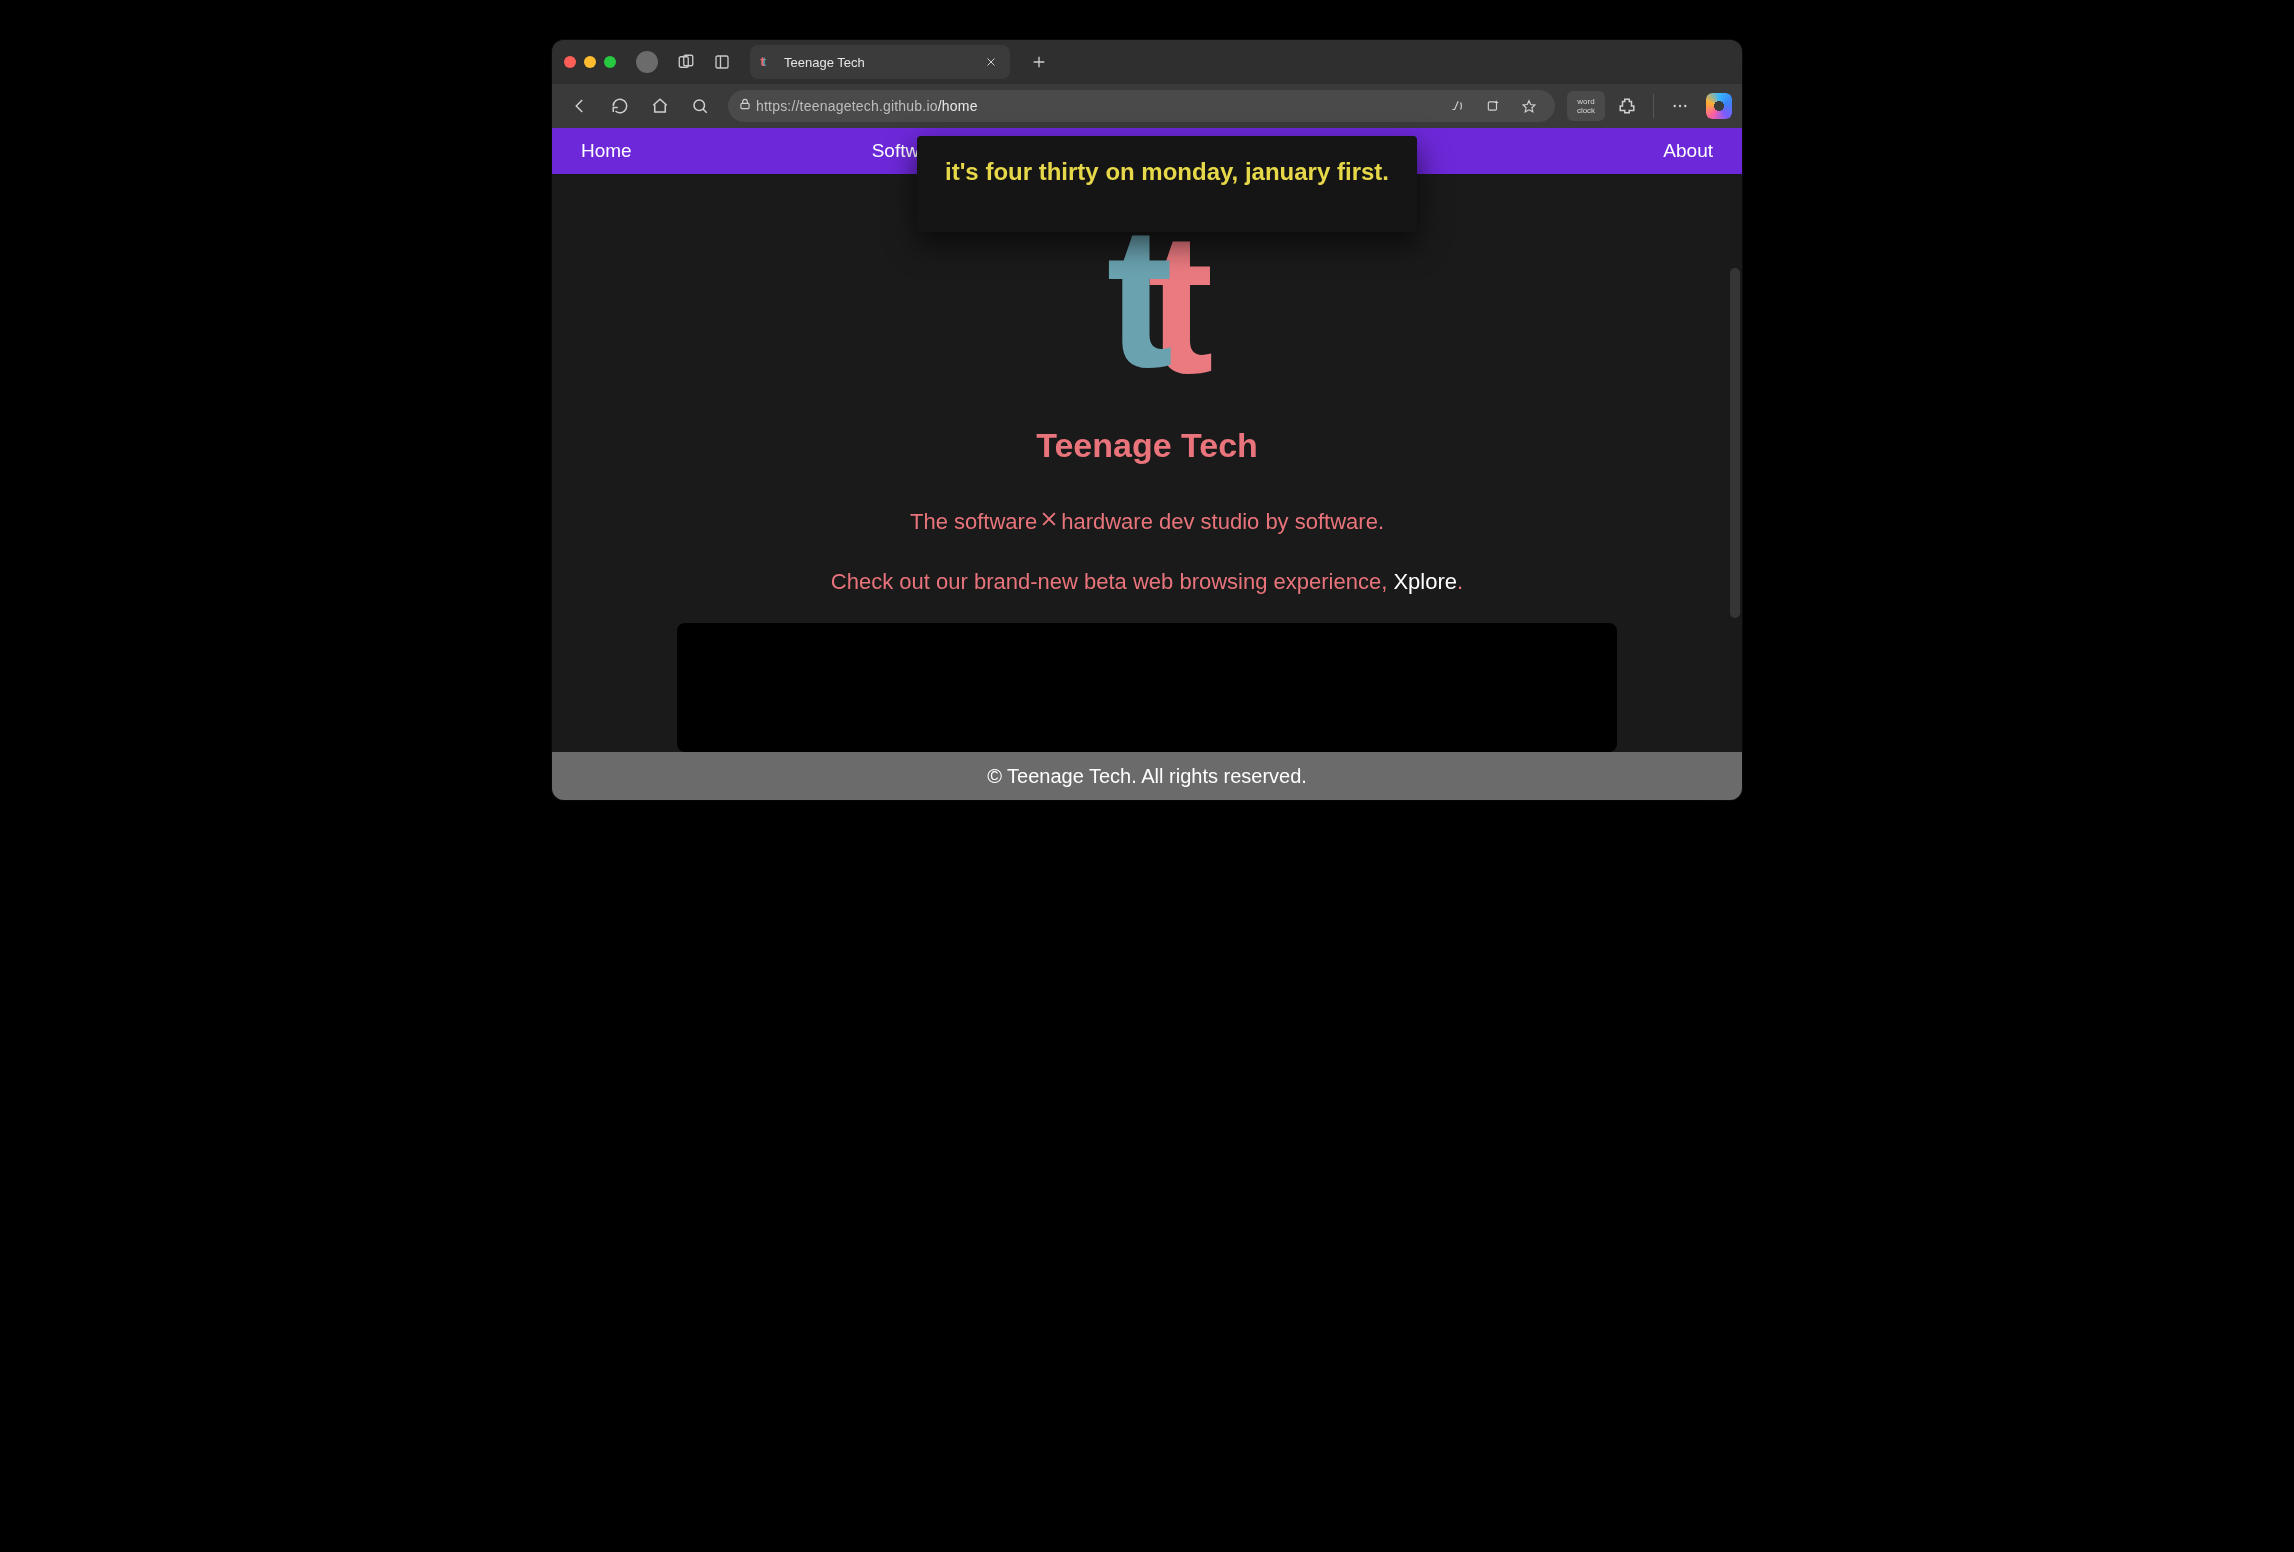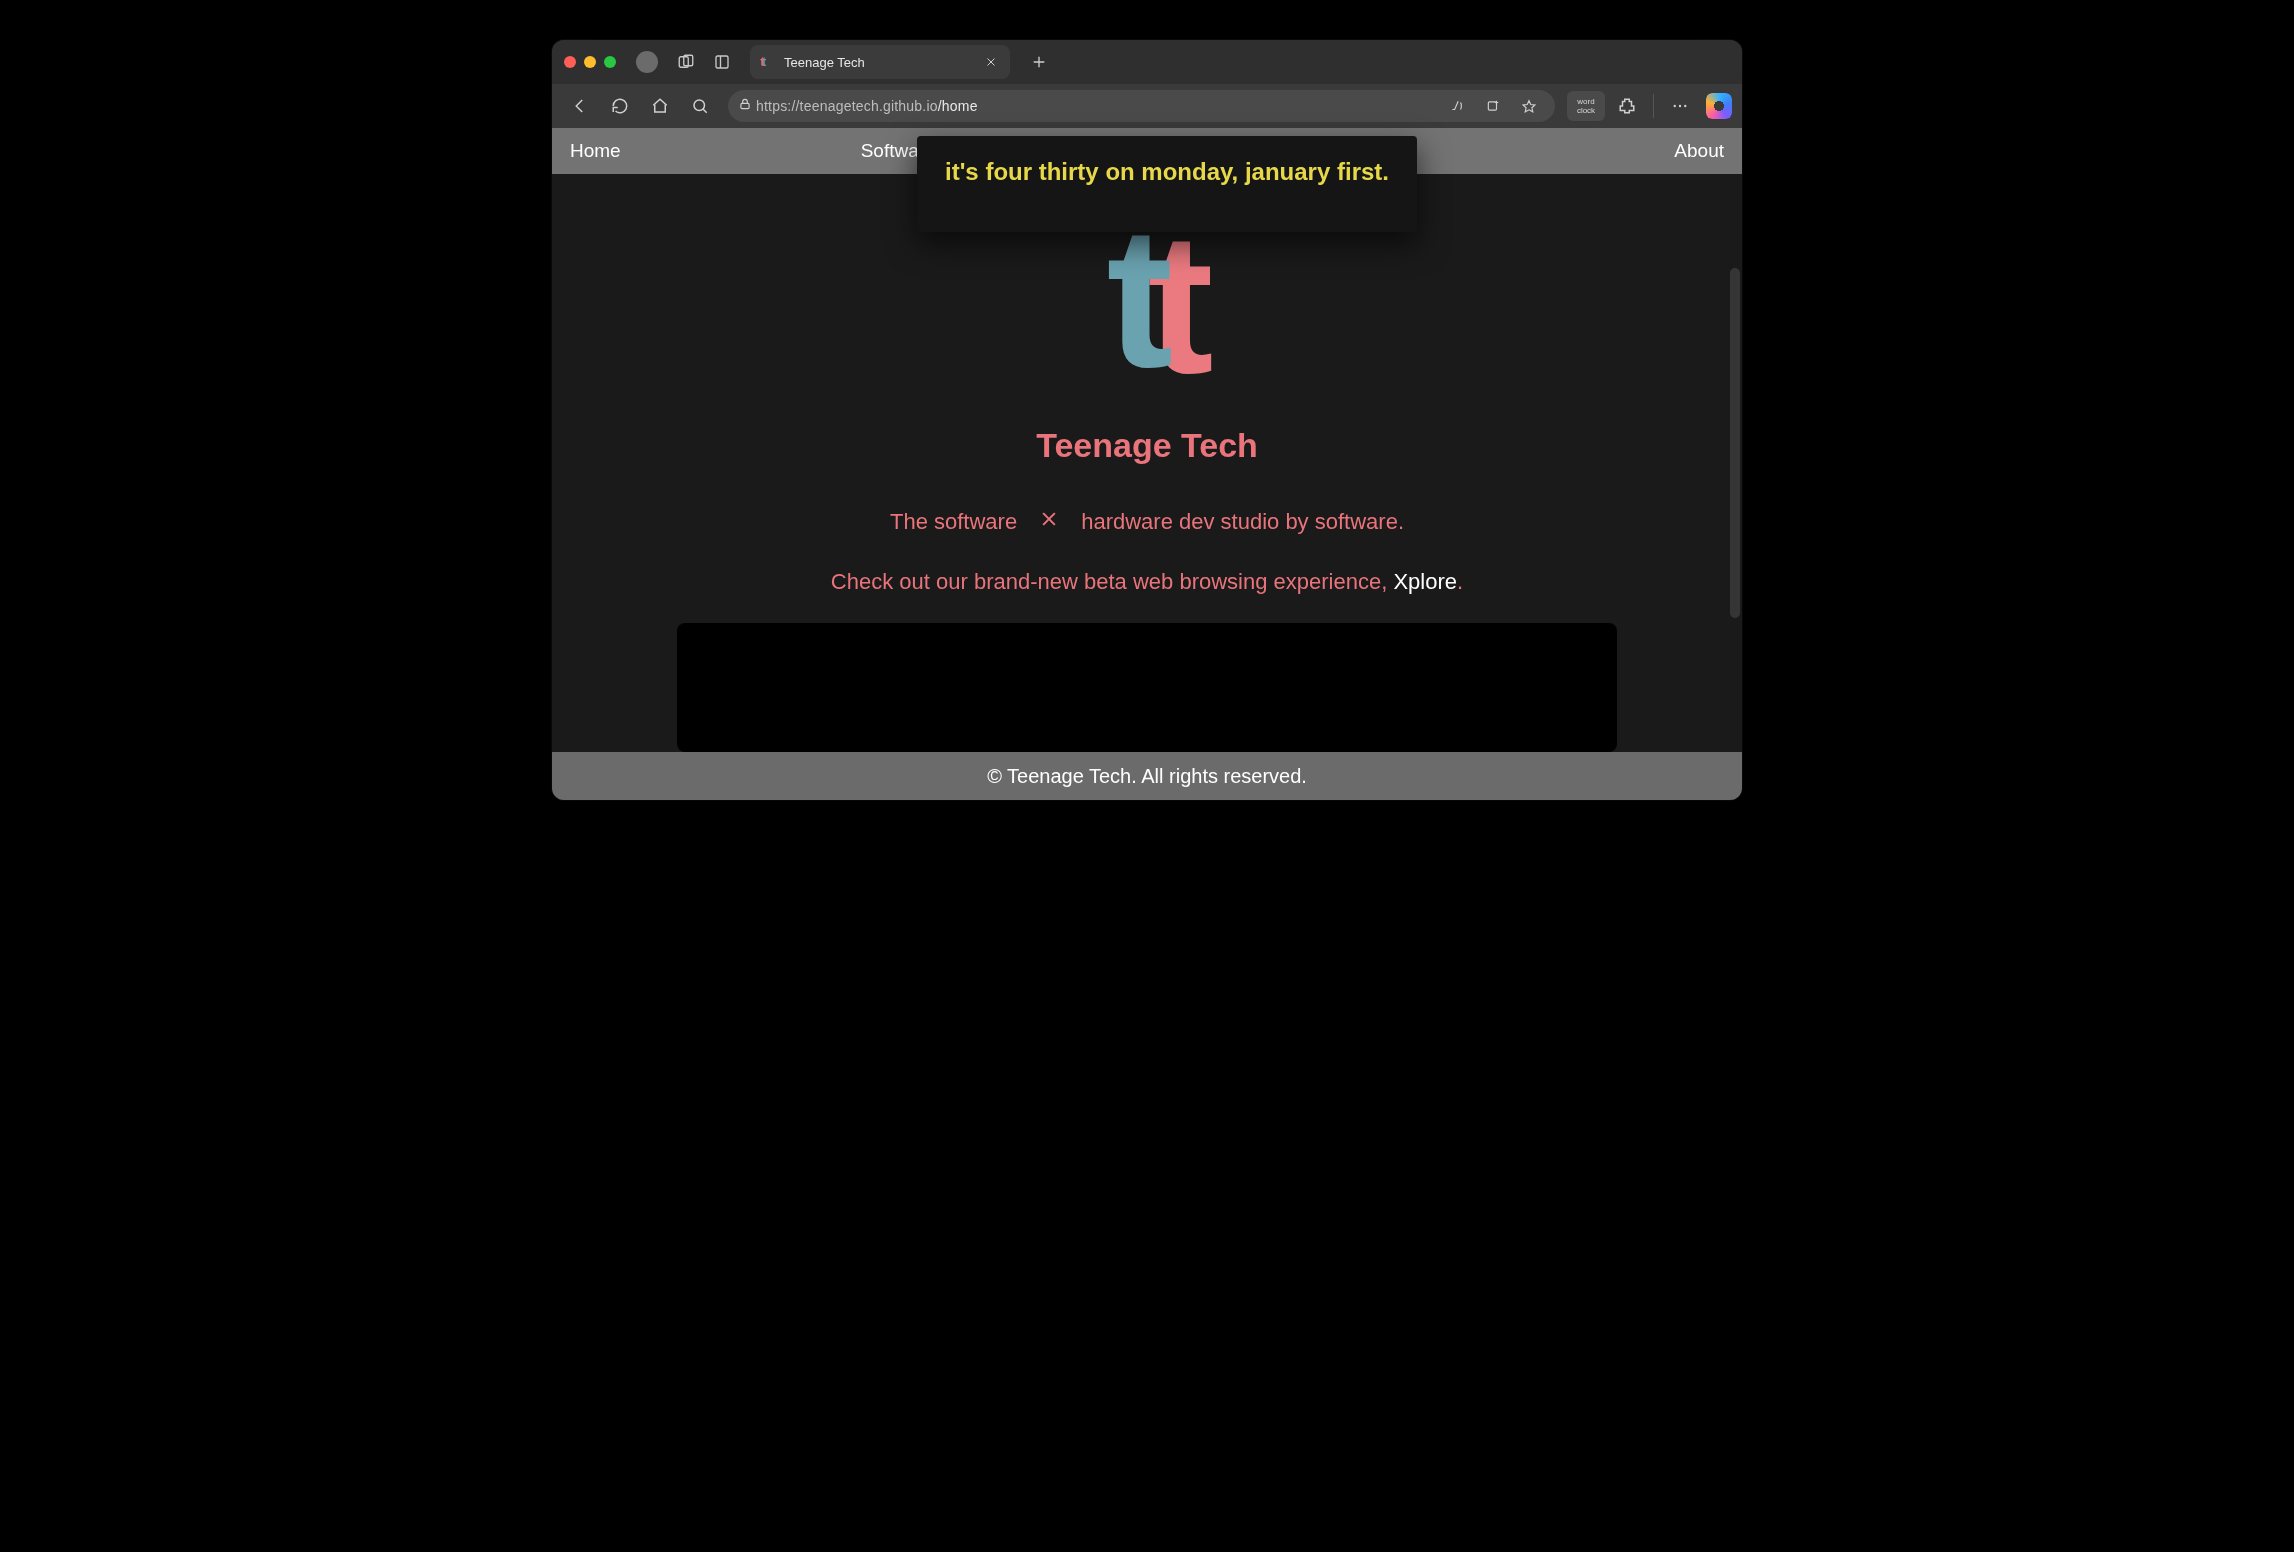--- a/index.html
+++ b/index.html
@@ -131,24 +131,24 @@
   }
 
   
   .viewport {
     flex: 1; overflow: hidden; position: relative;
     background: #1a1a1a;
     display: flex; flex-direction: column;
   }
   .site-nav {
     height: 46px;
-    background: #737373;
+    background: #6d28d9;
     display: flex; align-items: center;
     color: #fff; font-size: 19px;
-    padding: 0 18px;
+    padding: 0 29px;
   }
   .site-nav .spacer{flex:1;}
   .nav-link { color:#fff; }
   .nav-link.home{margin-right: 240px;}
   .nav-link.about{margin-left:auto;}
 
   .page {
     flex:1; overflow:hidden auto;
     display:flex; flex-direction:column; align-items:center;
     color:#fff;
@@ -166,21 +166,21 @@
   .logo .t.blue{ color:#6aa2b0; transform: translateY(-6px);}
   .logo .t.red{ color:#ea7a80; }
 
   .brand-title{
     margin-top: 38px;
     color:#e9747b; font-weight:800; font-size:34px;
   }
   .tagline{
     margin-top: 44px;
     color:#e9747b; font-size:22px;
-    display:flex; align-items:center; gap:22px;
+    display:flex; align-items:center; gap:2px;
   }
   .tagline .x{color:#e9747b;}
   .cta{
     margin-top: 34px; font-size:22px; color:#e9747b;
   }
   .cta .link{ color:#fff; }
   .hero-box{
     margin-top: 28px;
     width: 940px; height: 160px;
     background:#000; border-radius:8px;

